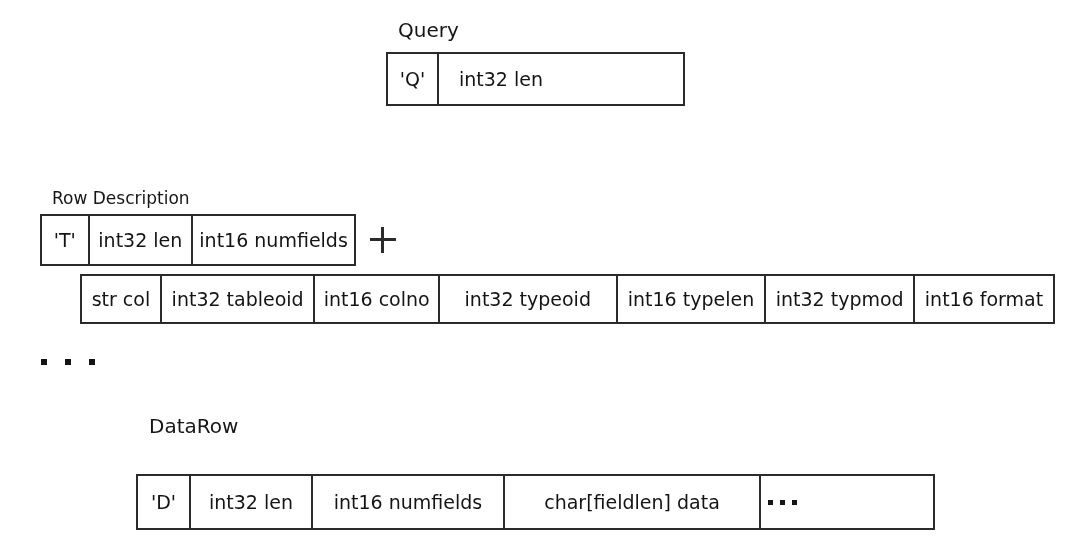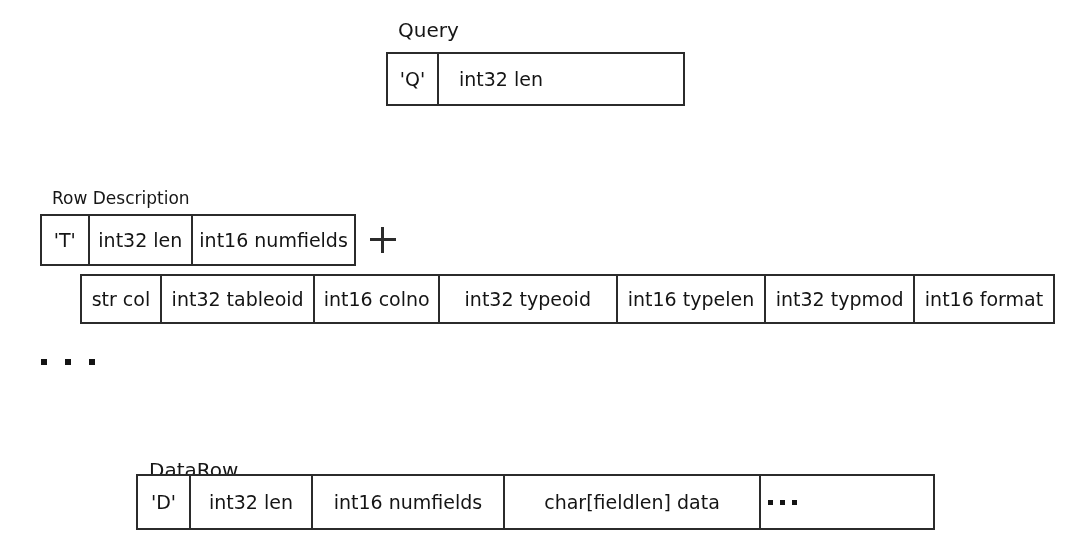--- a/index.html
+++ b/index.html
@@ -145,21 +145,21 @@
     </div>
   </div>
 
   <div class="ellipsis-dots" style="left:41px; top:359px;">
     <span></span>
     <span></span>
     <span></span>
   </div>
 
   <div class="group">
-    <div class="msg-title" style="left:149px; top:460px;">DataRow</div>
+    <div class="msg-title" style="left:149px; top:416px;">DataRow</div>
 
     <div class="packet-row" style="left:136px; top:474px; width:799px; height:56px;">
       <div class="field" style="width:53px;">'D'</div>
       <div class="field" style="width:122px;">int32 len</div>
       <div class="field" style="width:192px;">int16 numfields</div>
       <div class="field" style="width:256px;">char[fieldlen] data</div>
       <div class="field" style="width:43px;">
         <span class="cell-dots">
           <span></span>
           <span></span>

